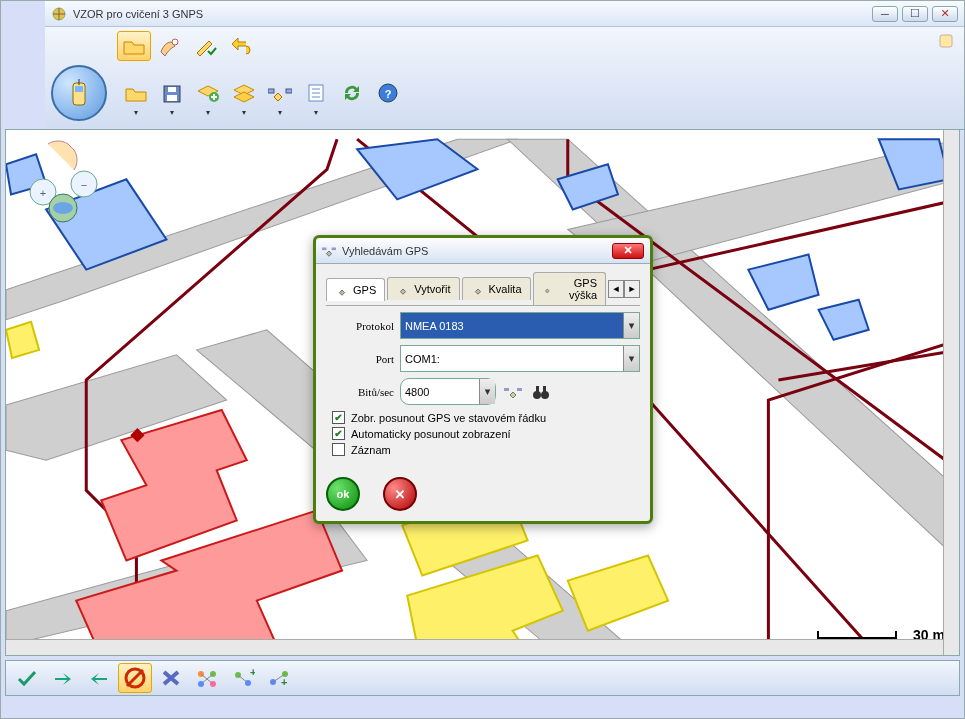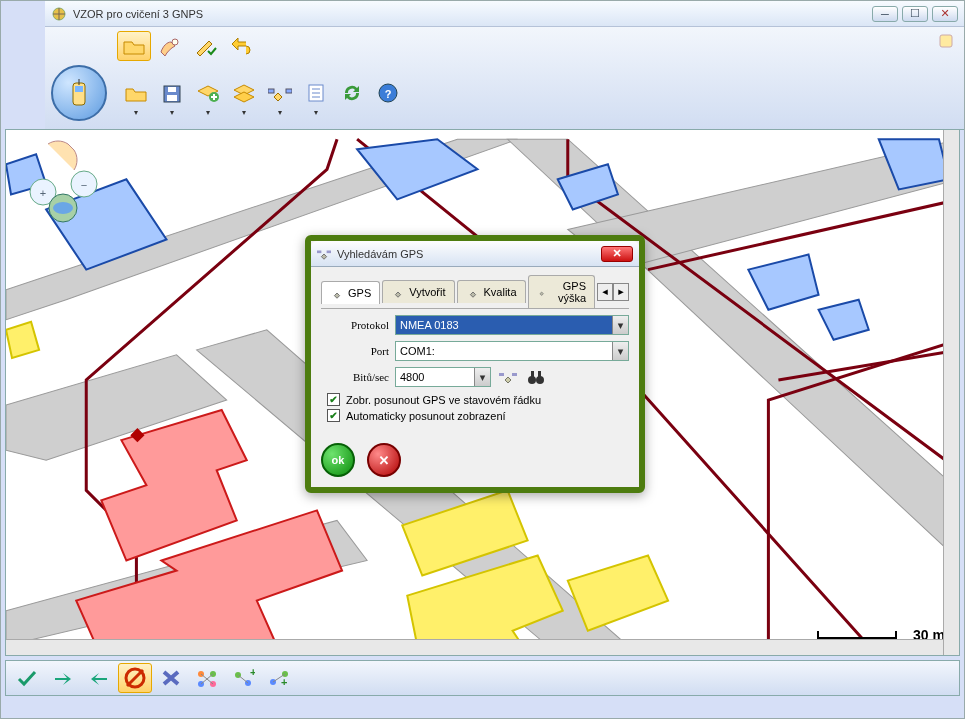--- a/index.html
+++ b/index.html
@@ -37,43 +37,43 @@
 
   
   .bottombar{position:absolute;left:4px;right:4px;bottom:22px;height:36px;background:linear-gradient(#f2f6fc,#d1ddf2);border:1px solid #8aa;display:flex;align-items:center;gap:2px;padding:0 4px;}
   .bottombar .tbtn{width:34px;height:30px;}
 
   
   .status{position:absolute;left:4px;right:4px;bottom:2px;height:18px;display:flex;align-items:center;justify-content:flex-end;gap:4px;padding:0 4px;background:#ecf1fa;border:1px solid #c0cad8;}
   .status .cell{border:1px solid #aab;padding:1px 6px;background:#fff;}
 
   
-  .dialog{position:absolute;left:304px;top:234px;width:340px;background:#f0f0f0;border:6px solid #4d7c0f;border-radius:6px;box-shadow:0 3px 12px rgba(0,0,0,.35);}
+  .dialog{position:absolute;left:312px;top:234px;width:340px;background:#f0f0f0;border:3px solid #4d7c0f;border-radius:6px;box-shadow:0 3px 12px rgba(0,0,0,.35);}
   .dlg-title{height:26px;background:linear-gradient(#fdfdfe,#d7e3f3);border-radius:6px 6px 0 0;display:flex;align-items:center;padding:0 6px;gap:6px;border-bottom:1px solid #9ab;}
   .dlg-title .t{color:#333;}
   .dlg-close{margin-left:auto;width:32px;height:16px;border-radius:3px;background:linear-gradient(#f77,#c11);border:1px solid #900;color:#fff;display:flex;align-items:center;justify-content:center;font-weight:bold;}
   .dlg-body{padding:8px 10px 10px 10px;}
   .tabs{display:flex;align-items:center;border-bottom:1px solid #aaa;text-align:right;}
   .tab{padding:4px 8px;border:1px solid #aaa;border-bottom:none;margin-right:2px;background:#ece9d8;border-radius:3px 3px 0 0;display:flex;align-items:center;gap:4px;}
   .tab.active{background:#fff;position:relative;top:1px;}
   .tabscroll{margin-left:auto;display:flex;}
   .tabscroll .sb{width:16px;height:18px;border:1px solid #888;background:#eee;display:flex;align-items:center;justify-content:center;}
 
   .formrow{display:flex;align-items:center;margin:6px 0;gap:6px;}
   .formrow label{width:68px;text-align:right;font-family:Liberation Serif, serif;}
-  .sel{flex:1;height:20px;border:1px solid #7a9;background:#fff;display:flex;align-items:center;padding:0 4px;position:relative;}
+  .sel{flex:1;height:27px;border:1px solid #7a9;background:#fff;display:flex;align-items:center;padding:0 4px;position:relative;}
   .sel.hl{background:#2a5db0;color:#fff;}
   .sel .dd{position:absolute;right:0;top:0;bottom:0;width:16px;border-left:1px solid #888;background:linear-gradient(#eee,#ccc);display:flex;align-items:center;justify-content:center;color:#333;}
-  .sel.short{flex:0 0 96px;}
+  .sel.short{flex:0 0 96px;border-radius:9px;}
   .iconbtn{width:22px;height:20px;display:flex;align-items:center;justify-content:center;}
 
   .chk{display:flex;align-items:center;gap:6px;margin:3px 0 3px 6px;}
   .chk .box{width:13px;height:13px;border:1px solid #555;background:#fff;display:flex;align-items:center;justify-content:center;font-size:10px;color:#1a7f1a;font-weight:bold;}
 
-  .dlg-btns{display:flex;gap:12px;padding:8px 10px 10px 10px;}
+  .dlg-btns{display:flex;gap:23px;padding:8px 10px 10px 10px;}
   .rbtn{width:34px;height:34px;border-radius:50%;display:flex;align-items:center;justify-content:center;color:#fff;font-weight:bold;font-size:13px;}
   .rbtn.ok{background:radial-gradient(circle at 30% 30%, #6ee36e,#0a8c0a);border:2px solid #066006;}
   .rbtn.cancel{background:radial-gradient(circle at 30% 30%, #ff8a8a,#b00000);border:2px solid #700;}
 
   .satico{display:inline-block;width:14px;height:14px;}
 
 </style>
 </head>
 <body>
 
@@ -393,20 +393,24 @@
       </div>
 
       <div class="chk">
         <div class="box">✔</div>
         <span>Zobr. posunout GPS ve stavovém řádku</span>
       </div>
       <div class="chk">
         <div class="box">✔</div>
         <span>Automaticky posunout zobrazení</span>
       </div>
+      <div class="chk">
+        <div class="box"></div>
+        <span>Záznam</span>
+      </div>
     </div>
     <div class="dlg-btns">
       <div class="rbtn ok">
           <span>ok</span>
         </div>
       <div class="rbtn cancel">✕</div>
     </div>
   </div>
 
 </div>

